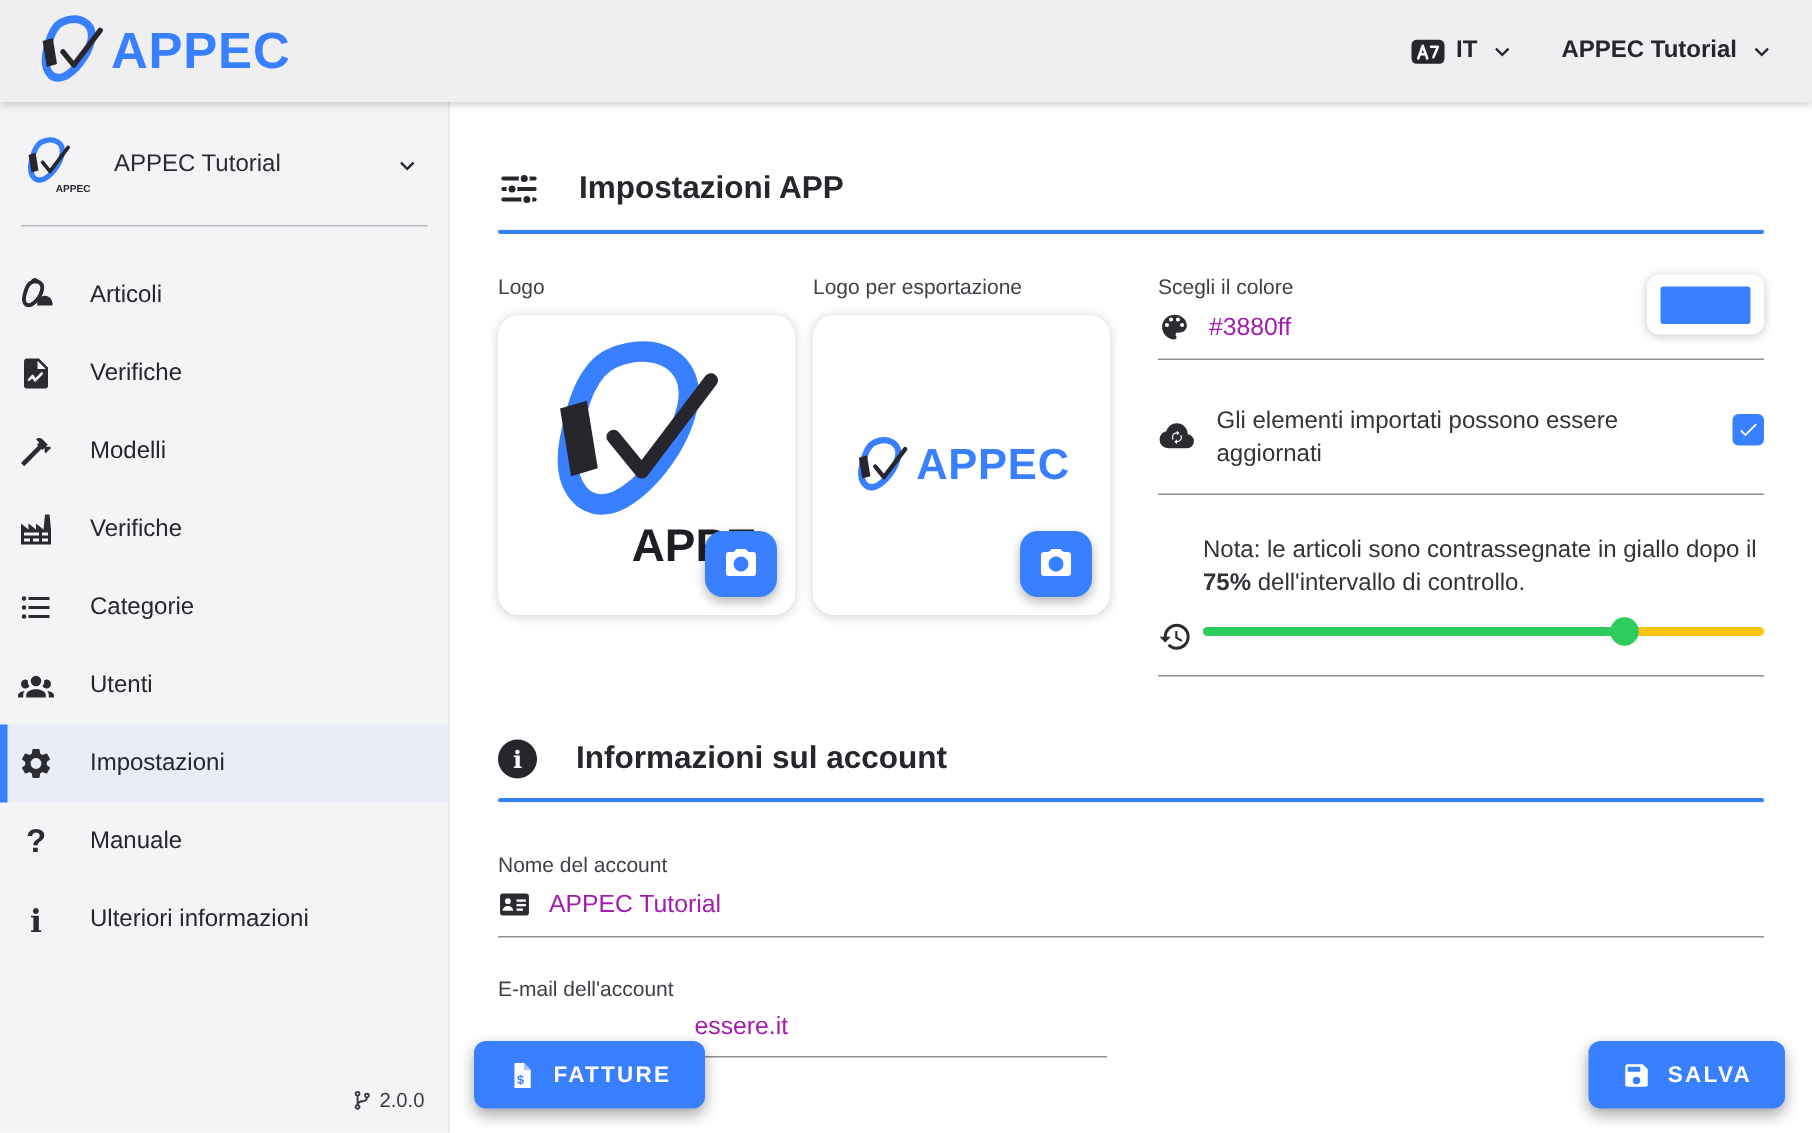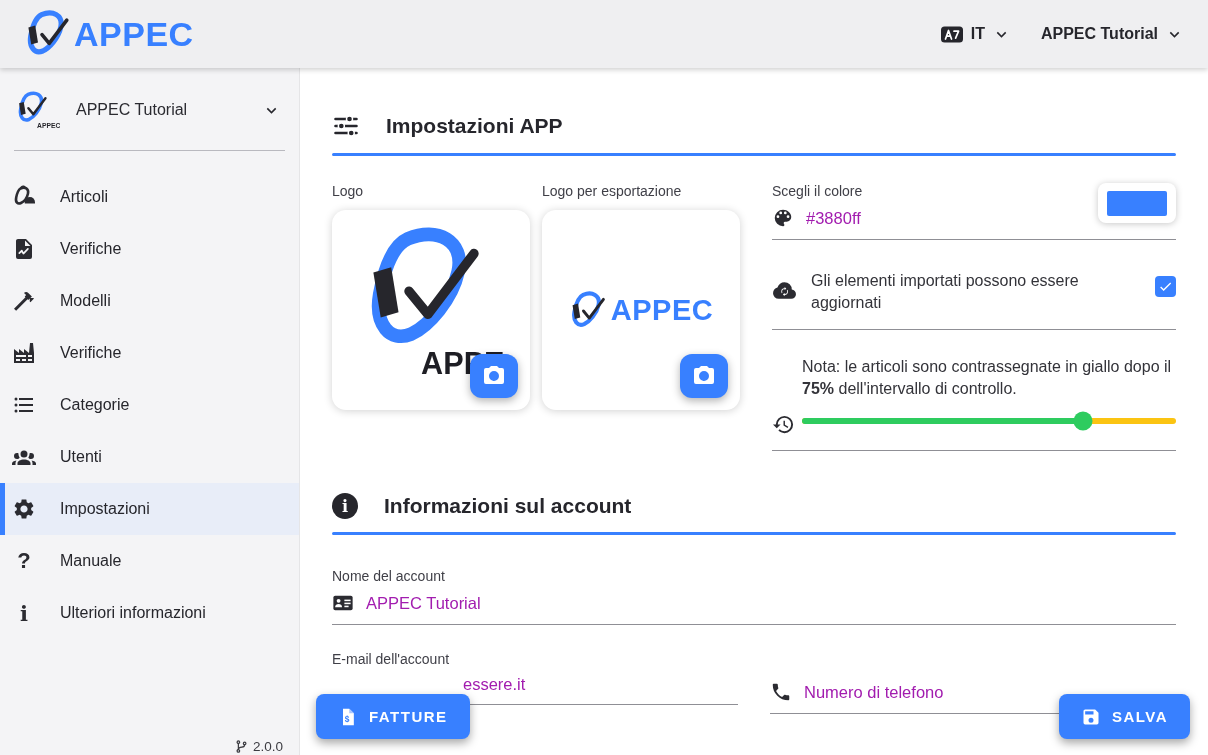--- a/index.html
+++ b/index.html
@@ -30,21 +30,21 @@
   .nav-item { position:relative; display:flex; align-items:center; gap:24px;
               height:52px; padding-left:12px; cursor:pointer; font-size:16px; color:#26262c; }
   .nav-item .ic { width:24px; height:24px; flex:0 0 auto; display:flex;
                   align-items:center; justify-content:center; }
   .nav-item .ic svg { width:24px; height:24px; fill:#2b2b31; }
   .nav-item.active { background:var(--active-bg); }
   .nav-item.active::before { content:""; position:absolute; left:0; top:0; bottom:0;
                              width:5px; background:var(--accent); }
   .glyph-q { font-size:22px; font-weight:bold; color:#2b2b31; }
   .glyph-i { font-family:"DejaVu Serif", serif; font-size:21px; font-weight:bold; color:#2b2b31; }
-  .version { position:absolute; right:16px; bottom:1px; display:flex; align-items:center;
+  .version { position:absolute; right:16px; bottom:14px; display:flex; align-items:center;
              gap:4px; font-size:13.5px; color:#3c3c42; }
   .version svg { width:15px; height:15px; fill:#3c3c42; }
 
   
   .main { position:fixed; left:300px; top:68px; width:908px; height:687px;
           background:#fff; padding:44px 32px 16px 32px; overflow:hidden; }
   .sec-head { display:flex; align-items:center; gap:26px; }
   .sec-head svg.tune { width:28px; height:28px; fill:#26262c; }
   .info-circle { width:26px; height:26px; border-radius:50%; background:#26262c; color:#fff;
                  font-family:"DejaVu Serif", serif; font-weight:bold; font-size:16px;
@@ -373,28 +373,20 @@
     </div>
   </div>
 
   <div class="bottom-grid">
     <div>
       <div class="small-label">E-mail dell'account</div>
       <div class="field-line">
         <span class="field-value email-value">essere.it</span>
       </div>
     </div>
-    <div>
-      <div class="field-line phone-line">
-        <svg viewBox="0 0 24 24">
-          <path d="M6.62,10.79C8.06,13.62 10.38,15.94 13.21,17.38L15.41,15.18C15.68,14.91 16.08,14.82 16.43,14.94C17.55,15.31 18.76,15.5 20,15.5A1,1 0 0,1 21,16.5V20A1,1 0 0,1 20,21A17,17 0 0,1 3,4A1,1 0 0,1 4,3H7.5A1,1 0 0,1 8.5,4C8.5,5.25 8.7,6.45 9.07,7.57C9.18,7.92 9.1,8.31 8.82,8.59L6.62,10.79Z" fill="#2b2b31"></path>
-        </svg>
-        <span class="field-value">Numero di telefono</span>
-      </div>
-    </div>
   </div>
 </main>
 
 <button class="fab fab-fatture">
   <svg viewBox="0 0 24 24">
     <path d="M6,2 H13.5 L19,7.5 V22 H6 Z" fill="#fff"></path>
     <path d="M13.5,2 L13.5,7.5 L19,7.5 Z" fill="#a9c6ff"></path>
     <text x="8" y="18.5" font-size="10" font-weight="bold" fill="#3880ff">$</text>
   </svg>
   <span>FATTURE</span>

